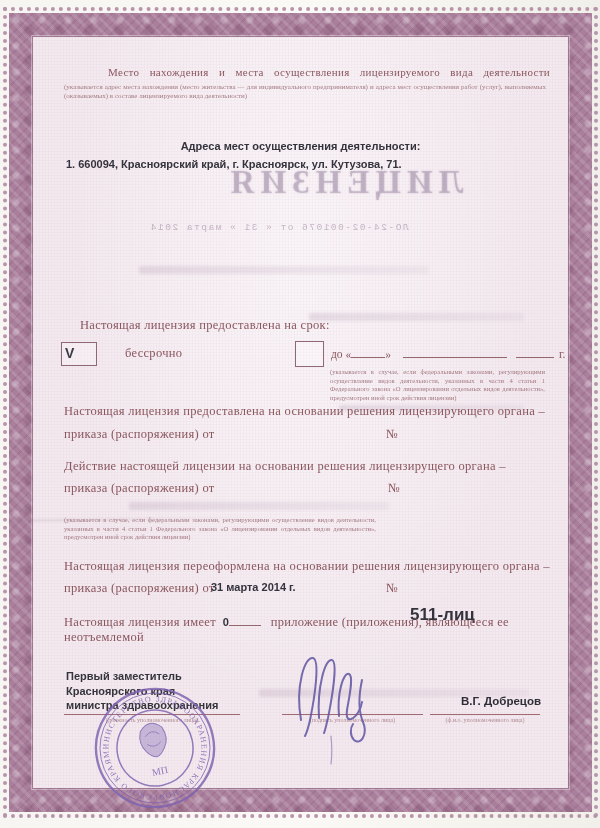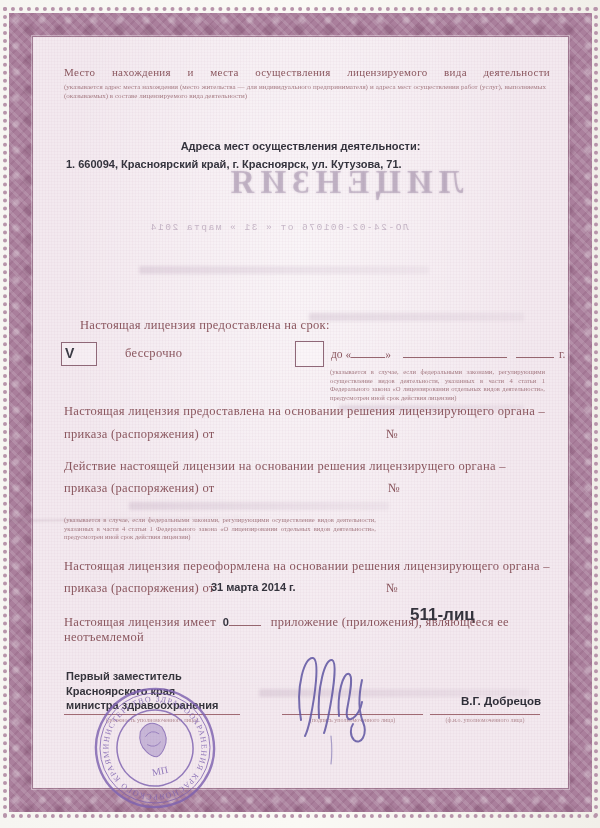--- a/index.html
+++ b/index.html
@@ -74,21 +74,21 @@
 
   <div class="bleed-title mirror">ЛИЦЕНЗИЯ</div>
   <div class="bleed-line mirror">ЛО-24-02-001076      от « 31 »  марта  2014</div>
   <div class="bleed-strip" style="left:130px;top:253px;width:290px;"></div>
   <div class="bleed-strip" style="left:300px;top:300px;width:215px;"></div>
   <div class="bleed-strip" style="left:330px;top:392px;width:185px;height:6px;"></div>
   <div class="bleed-strip" style="left:120px;top:489px;width:260px;"></div>
   <div class="bleed-strip" style="left:250px;top:676px;width:270px;"></div>
   <div class="crease"></div>
 
-  <div class="form-line" style="top:53px;font-size:11px;word-spacing:7px;text-align:justify;text-align-last:justify;">Место нахождения и места осуществления лицензируемого вида деятельности</div>
+  <div class="form-line" style="top:53px;font-size:11px;word-spacing:7px;text-align:justify;text-align-last:justify;margin-left:44px;">Место нахождения и места осуществления лицензируемого вида деятельности</div>
   <div class="note" style="left:55px;right:46px;top:70px;font-size:7px;line-height:9px;">(указывается адрес места нахождения (место жительства — для индивидуального предпринимателя) и адреса мест осуществления работ (услуг), выполняемых (оказываемых) в составе лицензируемого вида деятельности)</div>
   <div class="typed" style="position:absolute;left:40px;right:40px;top:127px;text-align:center;font-size:11px;">Адреса мест осуществления деятельности:</div>
   <div class="typed" style="position:absolute;left:57px;top:145px;font-size:11px;">1.   660094, Красноярский край, г. Красноярск, ул. Кутузова, 71.</div>
 
   <div class="form-line" style="top:305px;margin-left:16px;">Настоящая лицензия предоставлена на срок:</div>
 
   <div class="cb" style="left:52px;top:329px;width:34px;height:22px;">
     <span class="mark">V</span>
   </div>
   <div class="form-line" style="left:116px;top:333px;">бессрочно</div>

